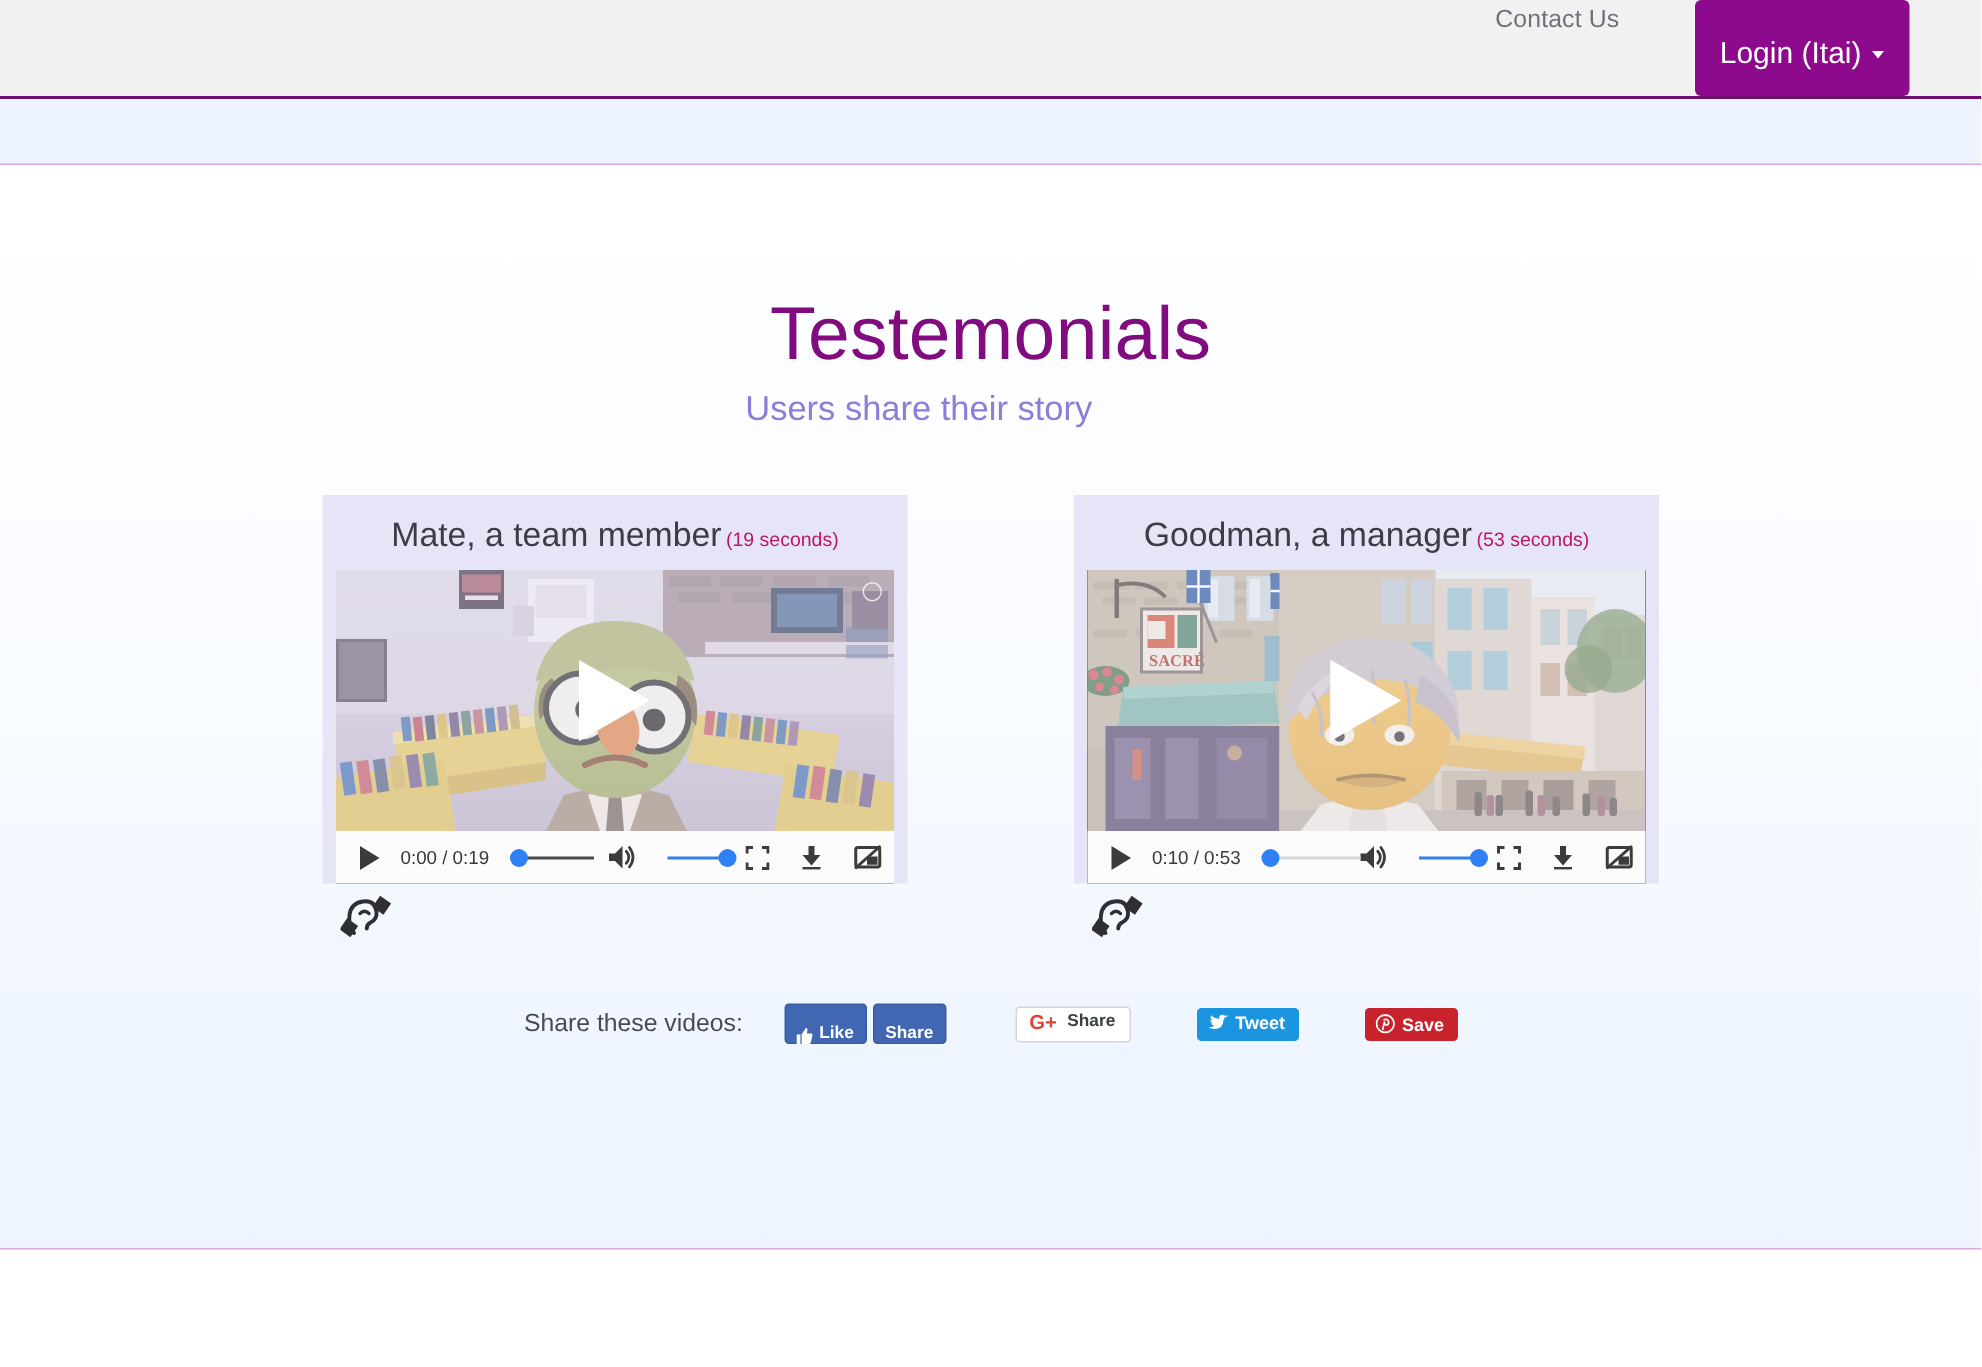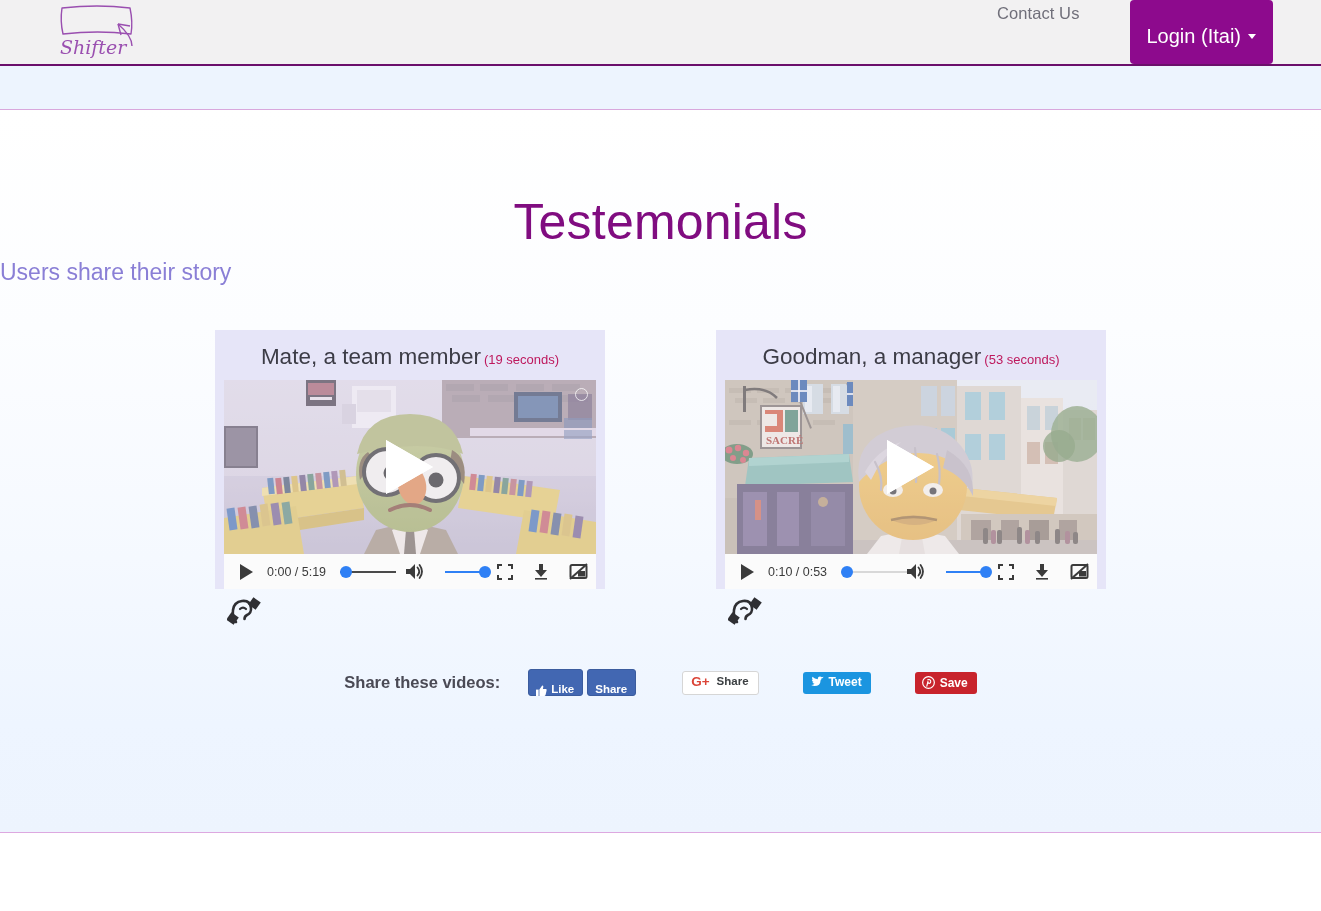--- a/index.html
+++ b/index.html
@@ -100,20 +100,21 @@
     color: #800c80;
     font-size: 50px;
     font-weight: 400;
     letter-spacing: .2px;
     margin: 0;
   }
   .page-subtitle {
     position: absolute;
     left: 0; top: 148px;
     width: 1225px;
+    text-align: center;
     color: #8a7fd6;
     font-size: 23px;
     font-weight: 400;
     margin: 0;
   }
 
   
   .cards {
     position: absolute;
     left: 0; top: 219px;
@@ -277,21 +278,20 @@
     left: 0; top: 558px;
     width: 1321px;
     display: flex;
     justify-content: center;
     align-items: center;
   }
   .share-label {
     color: #4a4a55;
     font-size: 16.5px;
     margin-right: 28px;
-    font-weight: bold;
   }
   .fb-group { display: flex; gap: 4px; align-items: center; }
   .fb-btn {
     background: #4267b2;
     color: #fff;
     font-size: 11.5px;
     font-weight: bold;
     border-radius: 3px;
     padding: 20px 8px 5px 7px;
     display: flex;
@@ -364,28 +364,20 @@
     width: 1321px;
     height: 77px;
     background: #ffffff;
   }
 </style>
 </head>
 <body>
 
 <div class="topbar">
 
-  <a class="logo-wrap" href="#" title="Shifter">
-    <svg class="logo-svg" width="96" height="60" viewBox="0 0 96 60">
-      <path d="M10 6 Q46 2 78 6 Q81 20 79 32 Q46 28 11 32 Q8 19 10 6 Z" fill="none" stroke="#9a4fb0" stroke-width="1.4" stroke-linejoin="round"></path>
-      <path d="M66 22 Q80 34 80 44" fill="none" stroke="#9a4fb0" stroke-width="1.4"></path>
-      <path d="M66 22 L78 24 M66 22 L69 33" fill="none" stroke="#9a4fb0" stroke-width="1.4"></path>
-      <text x="8" y="52" font-family="'DejaVu Serif',serif" font-size="19" font-style="italic" fill="#9a4fb0">Shifter</text>
-    </svg>
-  </a>
 
   <div class="nav-right">
     <a class="contact-link" href="#">Contact Us</a>
     <button class="login-btn">
       <span>Login (Itai)</span>
       <span class="caret"></span>
     </button>
   </div>
 </div>
 
@@ -532,21 +524,21 @@
 
               <rect width="372" height="174" fill="#ffffff" opacity="0.30"></rect>
               <rect width="372" height="174" fill="#b9a8d8" opacity="0.10"></rect>
             </svg>
             <div class="rec-dot"></div>
             <div class="play-overlay"></div>
           </div>
 
           <div class="controls">
             <div class="ctrl play-small"></div>
-            <div class="time">0:00 / 5:19</div>
+            <div class="time">0:00 / 0:19</div>
             <div class="prog-wrap">
               <div class="prog-track dark"></div>
               <div class="prog-knob"></div>
             </div>
             <div class="ctrl vol-icon">
               <svg width="19" height="17" viewBox="0 0 19 17">
                 <polygon points="1,6 5,6 10,1 10,16 5,11 1,11" fill="#3b3b3b"></polygon>
                 <path d="M12.5 4.5 Q16 8.5 12.5 12.5" fill="none" stroke="#3b3b3b" stroke-width="1.8" stroke-linecap="round"></path>
                 <path d="M14.6 2 Q19.4 8.5 14.6 15" fill="none" stroke="#3b3b3b" stroke-width="1.8" stroke-linecap="round"></path>
               </svg>

